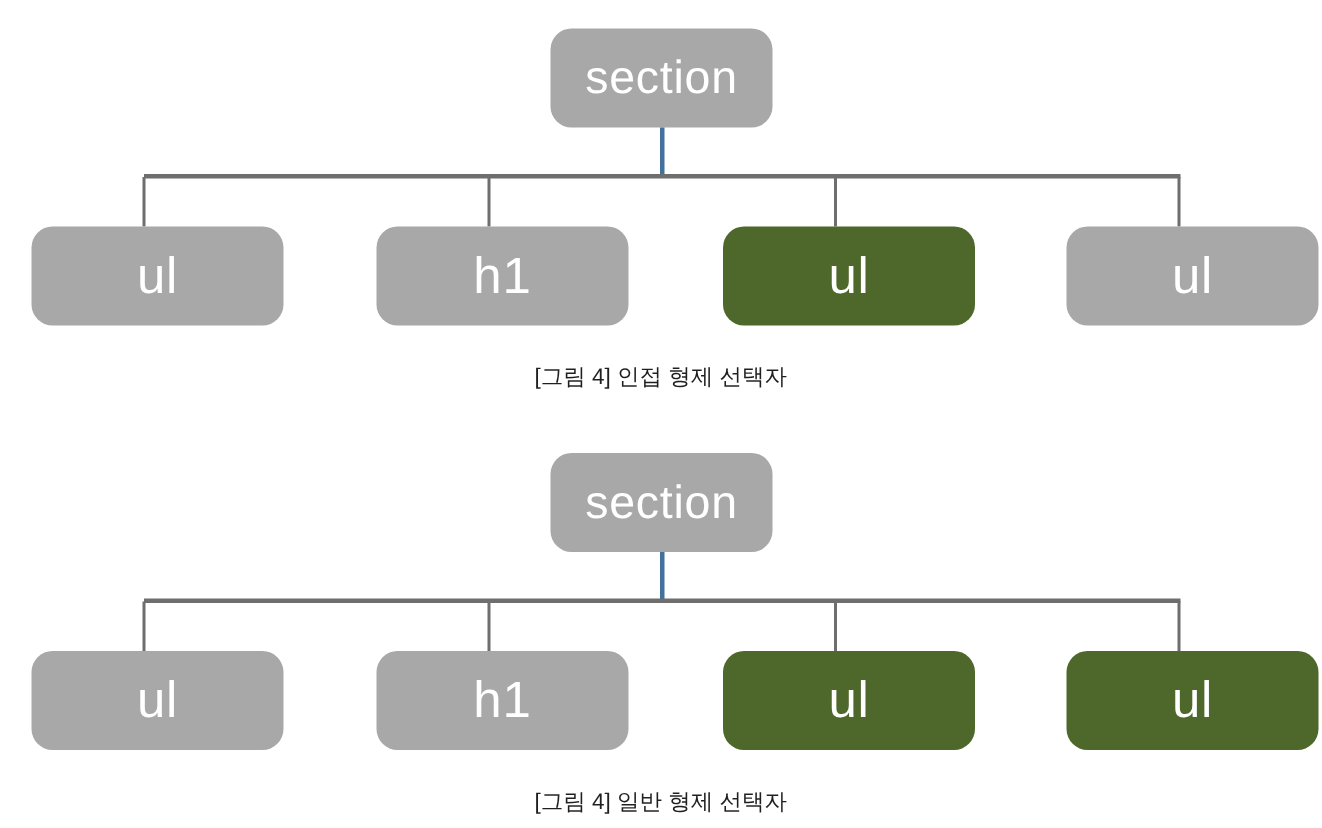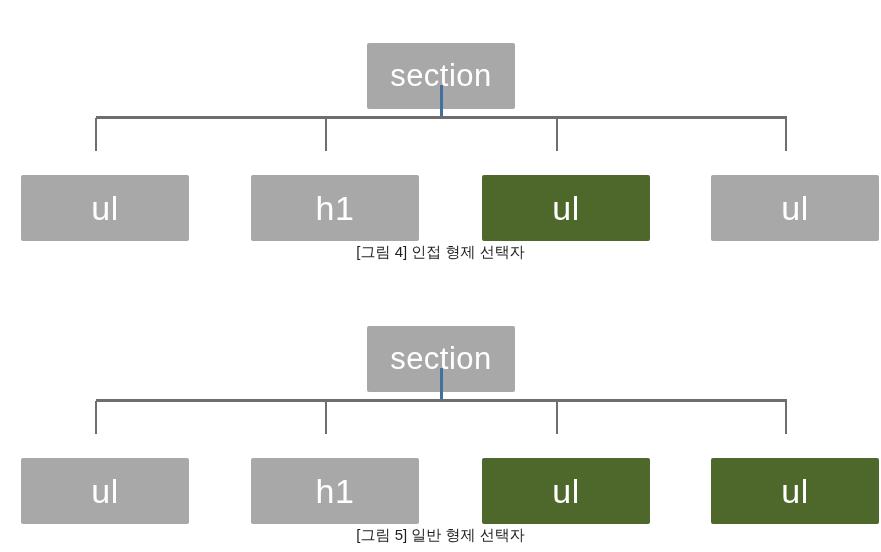--- a/index.html
+++ b/index.html
@@ -16,28 +16,27 @@
     overflow: hidden;
   }
   .diagram {
     position: absolute;
     left: 0;
     width: 881px;
     height: 276px;
   }
   .node {
     position: absolute;
-    border-radius: 2px;
+    border-radius: 14px;
     color: #ffffff;
     display: flex;
     align-items: center;
     justify-content: center;
     font-weight: 300;
     letter-spacing: 0.5px;
-    margin-top: 24px;
   }
   .node-root {
     left: 367px;
     top: 19px;
     width: 148px;
     height: 66px;
     font-size: 31px;
   }
   .node-child {
     top: 151px;
@@ -117,16 +116,16 @@
     <div class="line line-drop drop-c1"></div>
     <div class="line line-drop drop-c2"></div>
     <div class="line line-drop drop-c3"></div>
     <div class="line line-drop drop-c4"></div>
 
     <div class="node node-child pos-c1" style="background-color: rgb(168, 168, 168);">ul</div>
     <div class="node node-child pos-c2" style="background-color: rgb(168, 168, 168);">h1</div>
     <div class="node node-child pos-c3" style="background-color: rgb(78, 103, 42);">ul</div>
     <div class="node node-child pos-c4" style="background-color: rgb(78, 103, 42);">ul</div>
 
-    <div class="caption">[그림 5] 일반 형제 선택자</div>
+    <div class="caption">[그림 4] 일반 형제 선택자</div>
   </div>
 
 </div>
 
 </body></html>

